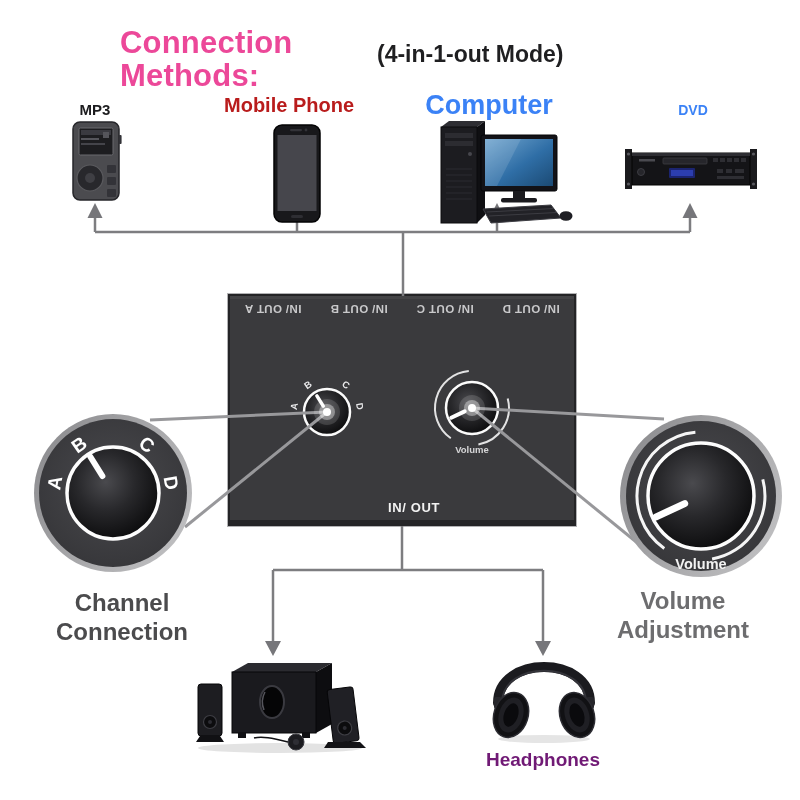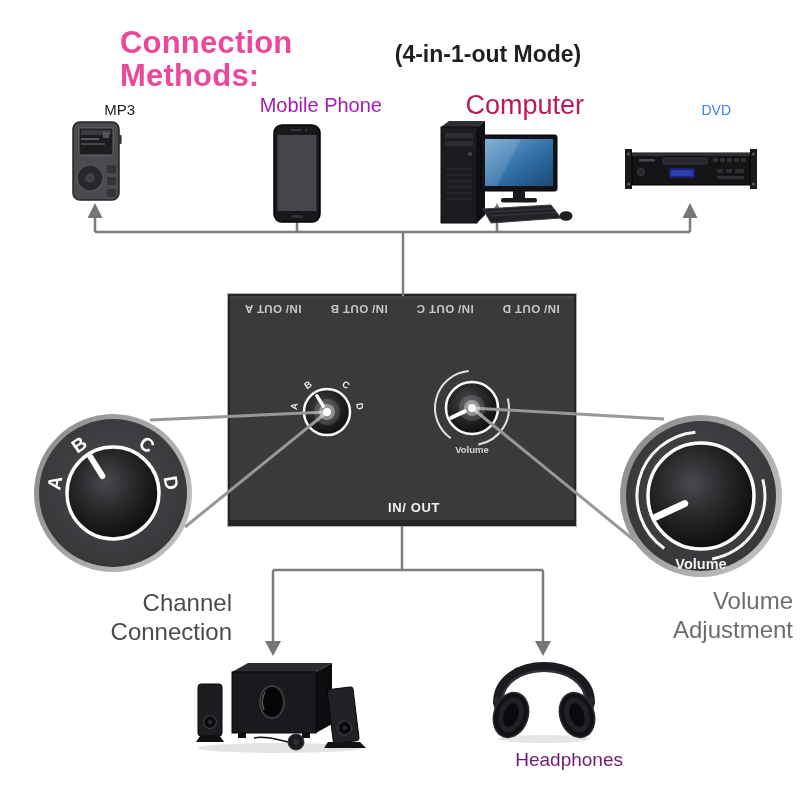--- a/index.html
+++ b/index.html
@@ -1,32 +1,32 @@
 <!DOCTYPE html>
 <html><head>
 <meta charset="utf-8">
 <style>
   html,body{margin:0;padding:0;background:#fff;}
   #stage{
     position:relative;width:800px;height:800px;background:#ffffff;overflow:hidden;
     font-family:"Liberation Sans", sans-serif;
   }
   .abs{position:absolute;}
-  .lbl{position:absolute;font-weight:400;text-align:right;white-space:nowrap;}
+  .lbl{position:absolute;font-weight:700;text-align:center;white-space:nowrap;}
 
   
   .title{left:120px;top:26px;width:300px;text-align:left;color:#ec4899;
          font-size:31px;font-weight:800;line-height:33px;letter-spacing:.2px;}
-  .mode{left:377px;top:41px;width:222px;text-align:center;color:#1f1f21;
+  .mode{left:377px;top:41px;width:222px;text-align:left;color:#1f1f21;
         font-size:23px;font-weight:800;}
 
   
   .src-mp3{left:55px;top:101px;width:80px;font-size:15px;color:#1c1c1e;}
-  .src-phone{left:212px;top:94px;width:170px;font-size:20px;color:#a21caf;}
-  .src-computer{left:394px;top:90px;width:190px;font-size:27px;color:#be185d;}
+  .src-phone{left:204px;top:94px;width:170px;font-size:20px;color:#b91c1c;}
+  .src-computer{left:394px;top:90px;width:190px;font-size:27px;color:#3b82f6;}
   .src-dvd{left:655px;top:102px;width:76px;font-size:14px;color:#3b82f6;}
   .out-speaker{left:210px;top:749px;width:140px;font-size:19px;color:#8c8c8e;}
   .out-headphones{left:463px;top:749px;width:160px;font-size:19px;color:#701a75;}
 
   .callout-title{width:220px;font-size:24px;line-height:29px;}
   .callout-channel{left:0px;top:588px;color:#4b4b4d;margin-left:12px;}
   .callout-volume{left:573px;top:586px;color:#6d6d6f;}
 
   
   .box{

